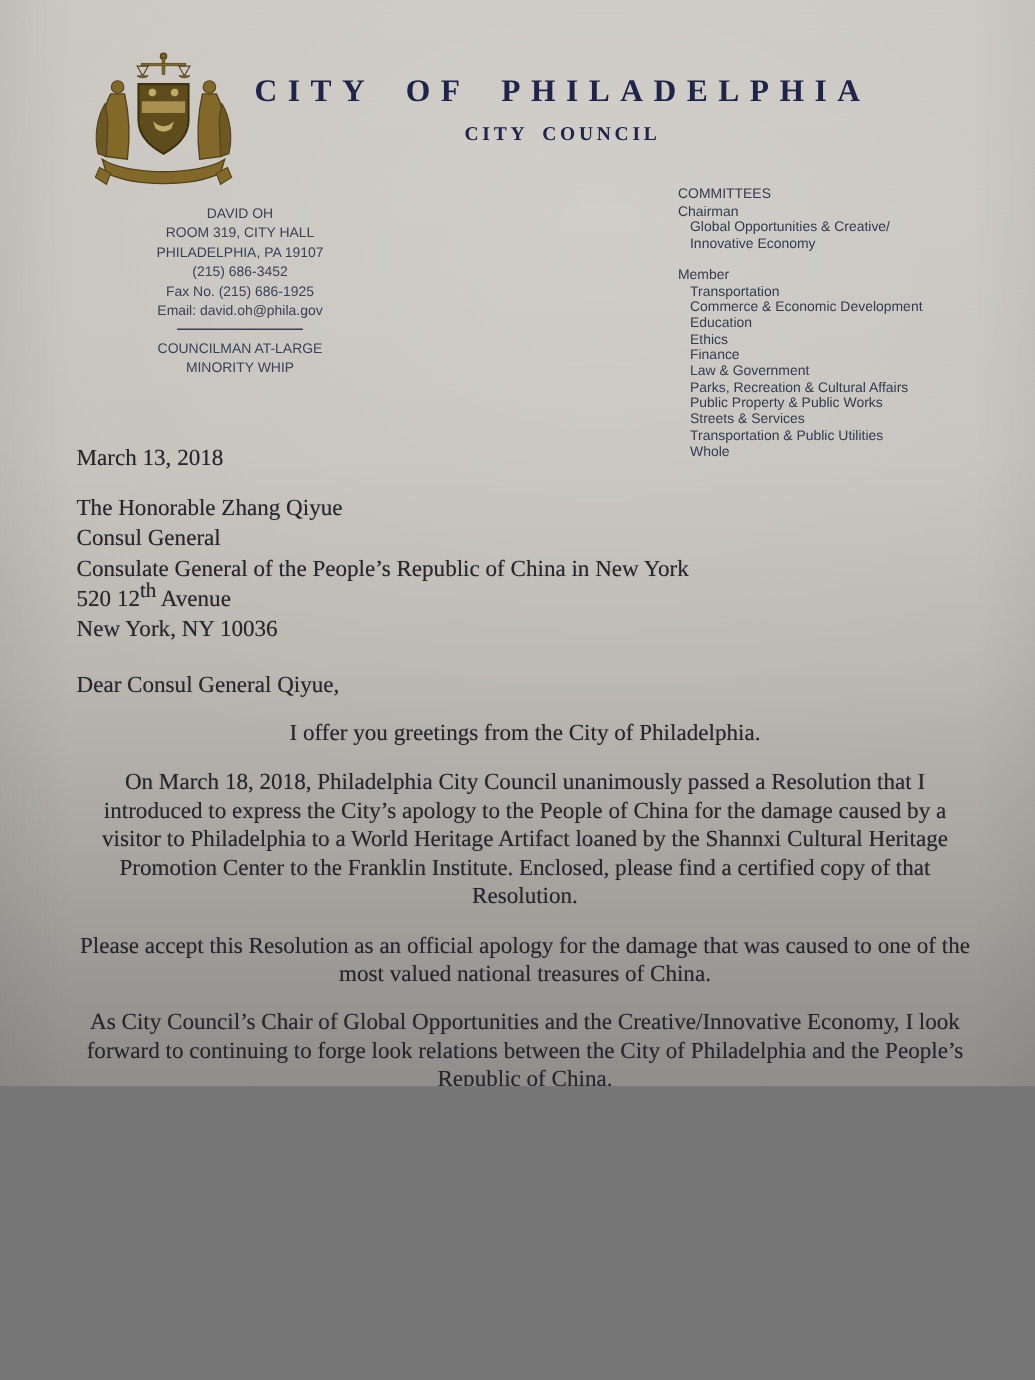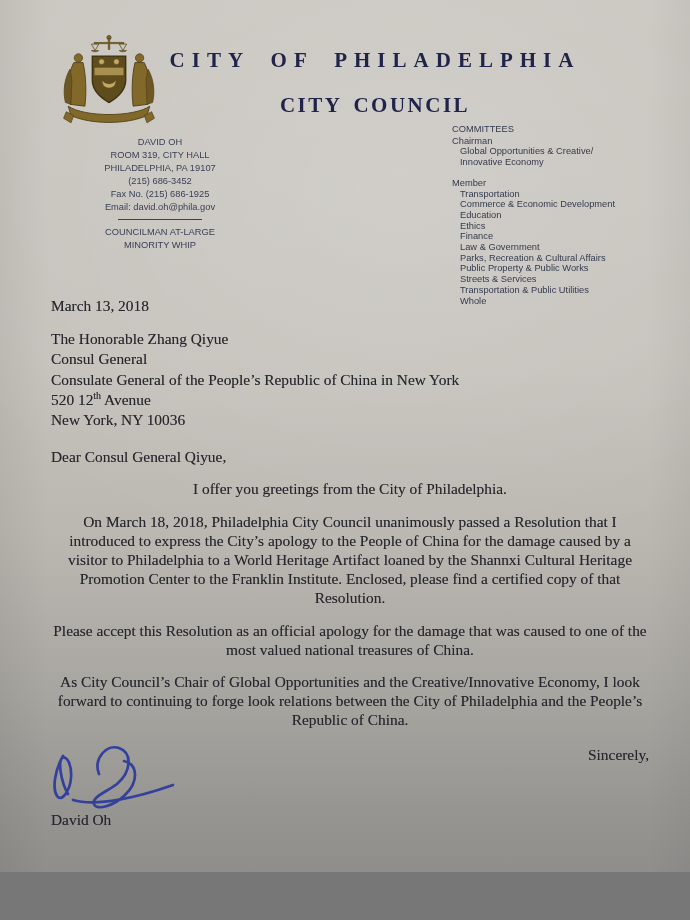--- a/index.html
+++ b/index.html
@@ -1,41 +1,41 @@
 <!DOCTYPE html>
 <html><head>
 <meta charset="utf-8">
 <style>
   html,body{margin:0;padding:0;background:#777;}
   .photo{
-    position:relative;width:690px;height:872px;overflow:hidden;
+    position:relative;width:690px;height:724px;overflow:hidden;
     background:
       radial-gradient(ellipse 820px 620px at 58% 22%, rgba(255,255,255,0.16), rgba(0,0,0,0) 62%),
       linear-gradient(to right, rgba(0,0,0,0.05), rgba(0,0,0,0) 7%, rgba(0,0,0,0) 94%, rgba(0,0,0,0.04)),
       linear-gradient(to bottom, #cac7c1 0%, #c5c2bc 42%, #bab7b1 62%, #a7a5a0 80%, #989692 92%, #908e8b 100%);
     font-family:"Liberation Serif", serif;
   }
   
   .seal{position:absolute;left:52px;top:32px;width:114px;height:102px;}
   .masthead{position:absolute;left:140px;top:48px;width:470px;text-align:center;color:#20244a;}
   .masthead .t1{font-size:21px;letter-spacing:7px;word-spacing:9px;font-weight:600;}
-  .masthead .t2{font-size:21px;letter-spacing:2.5px;word-spacing:4px;font-weight:600;margin-top:20px;}
+  .masthead .t2{font-size:13px;letter-spacing:2.5px;word-spacing:4px;font-weight:600;margin-top:8px;}
   .contact{position:absolute;left:56px;top:136px;width:208px;text-align:center;
     font-family:"Liberation Sans", sans-serif;font-size:9.3px;line-height:13px;color:#3a4057;}
   .contact .divider{width:84px;border:0;border-top:1.6px solid #3a4057;margin:5px auto 6px auto;}
   .committees{position:absolute;left:452px;top:124px;width:220px;
     font-family:"Liberation Sans", sans-serif;font-size:9.3px;line-height:10.7px;color:#343a4e;}
   .committees .grp-label{margin-top:1px;}
   .committees .indent{padding-left:8px;}
   .committees .gap{height:9px;}
   
   .letter{position:absolute;left:51px;top:296px;width:598px;color:#26262e;
     font-size:15.4px;line-height:19.2px;text-shadow:0 0 0.6px rgba(38,38,46,0.45);}
   .letter .recipient{margin-top:14px;line-height:20.2px;}
-  .letter sup{font-size:10px;vertical-align:super;line-height:0;}
+  .letter sup{font-size:14px;vertical-align:super;line-height:0;}
   .letter .salutation{margin-top:17px;}
   .letter p{margin:13px 0 0 0;text-align:center;}
   .letter .closing{margin-top:15px;text-align:right;}
   .sig-row{position:relative;height:46px;}
   .sig-svg{position:absolute;left:-16px;top:-30px;}
   
   .watermark{position:absolute;left:50%;top:876px;transform:translateX(-50%);
     display:flex;align-items:center;gap:3px;opacity:0.92;
     font-family:"Liberation Sans", sans-serif;font-weight:bold;
     font-size:17.5px;letter-spacing:1px;color:#ffffff;white-space:nowrap;

